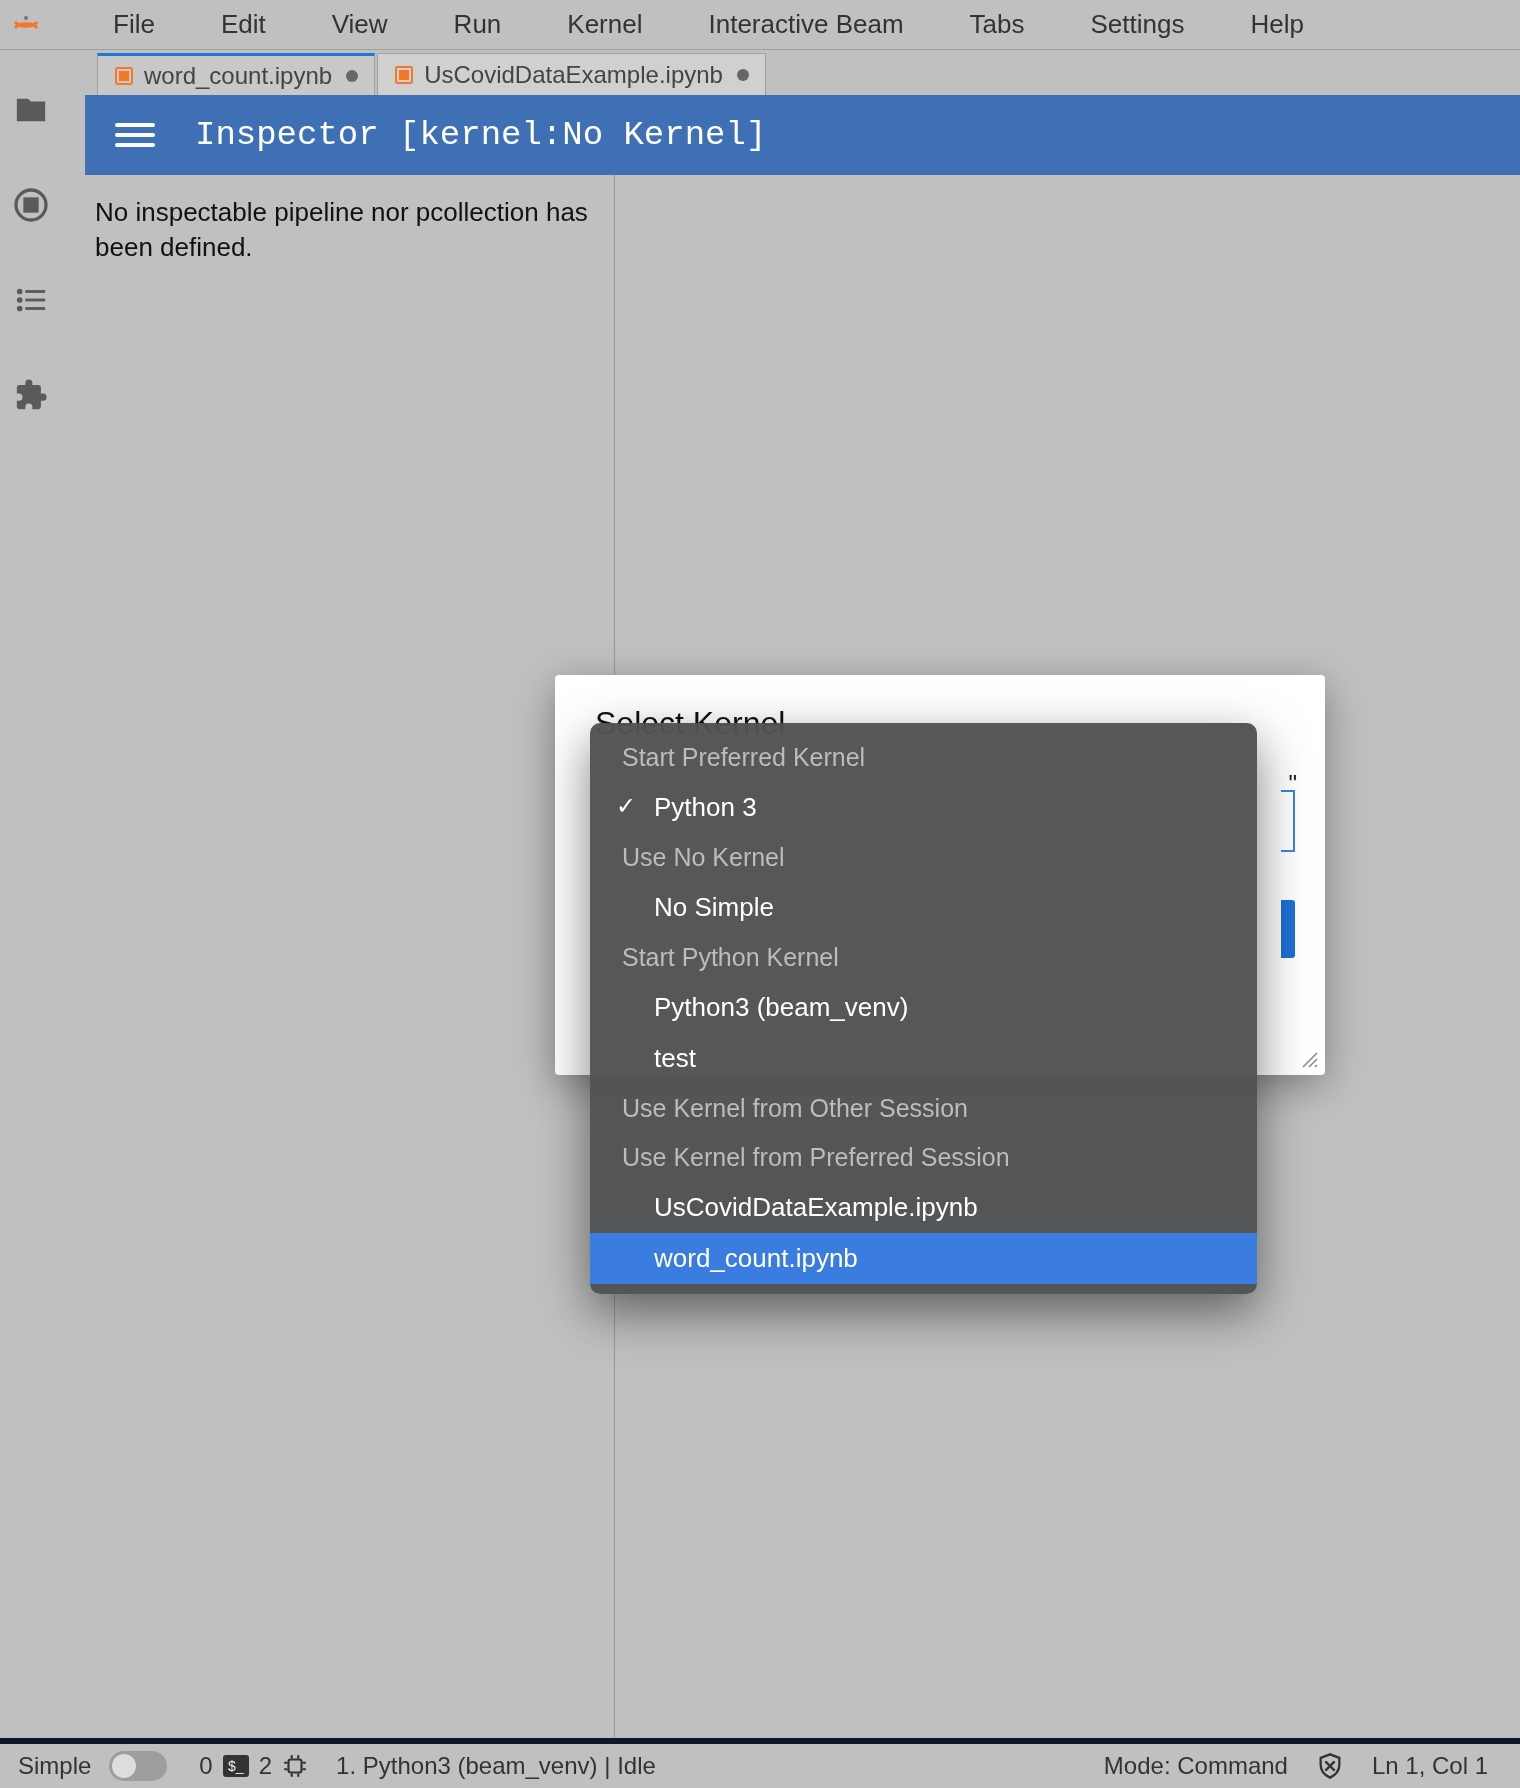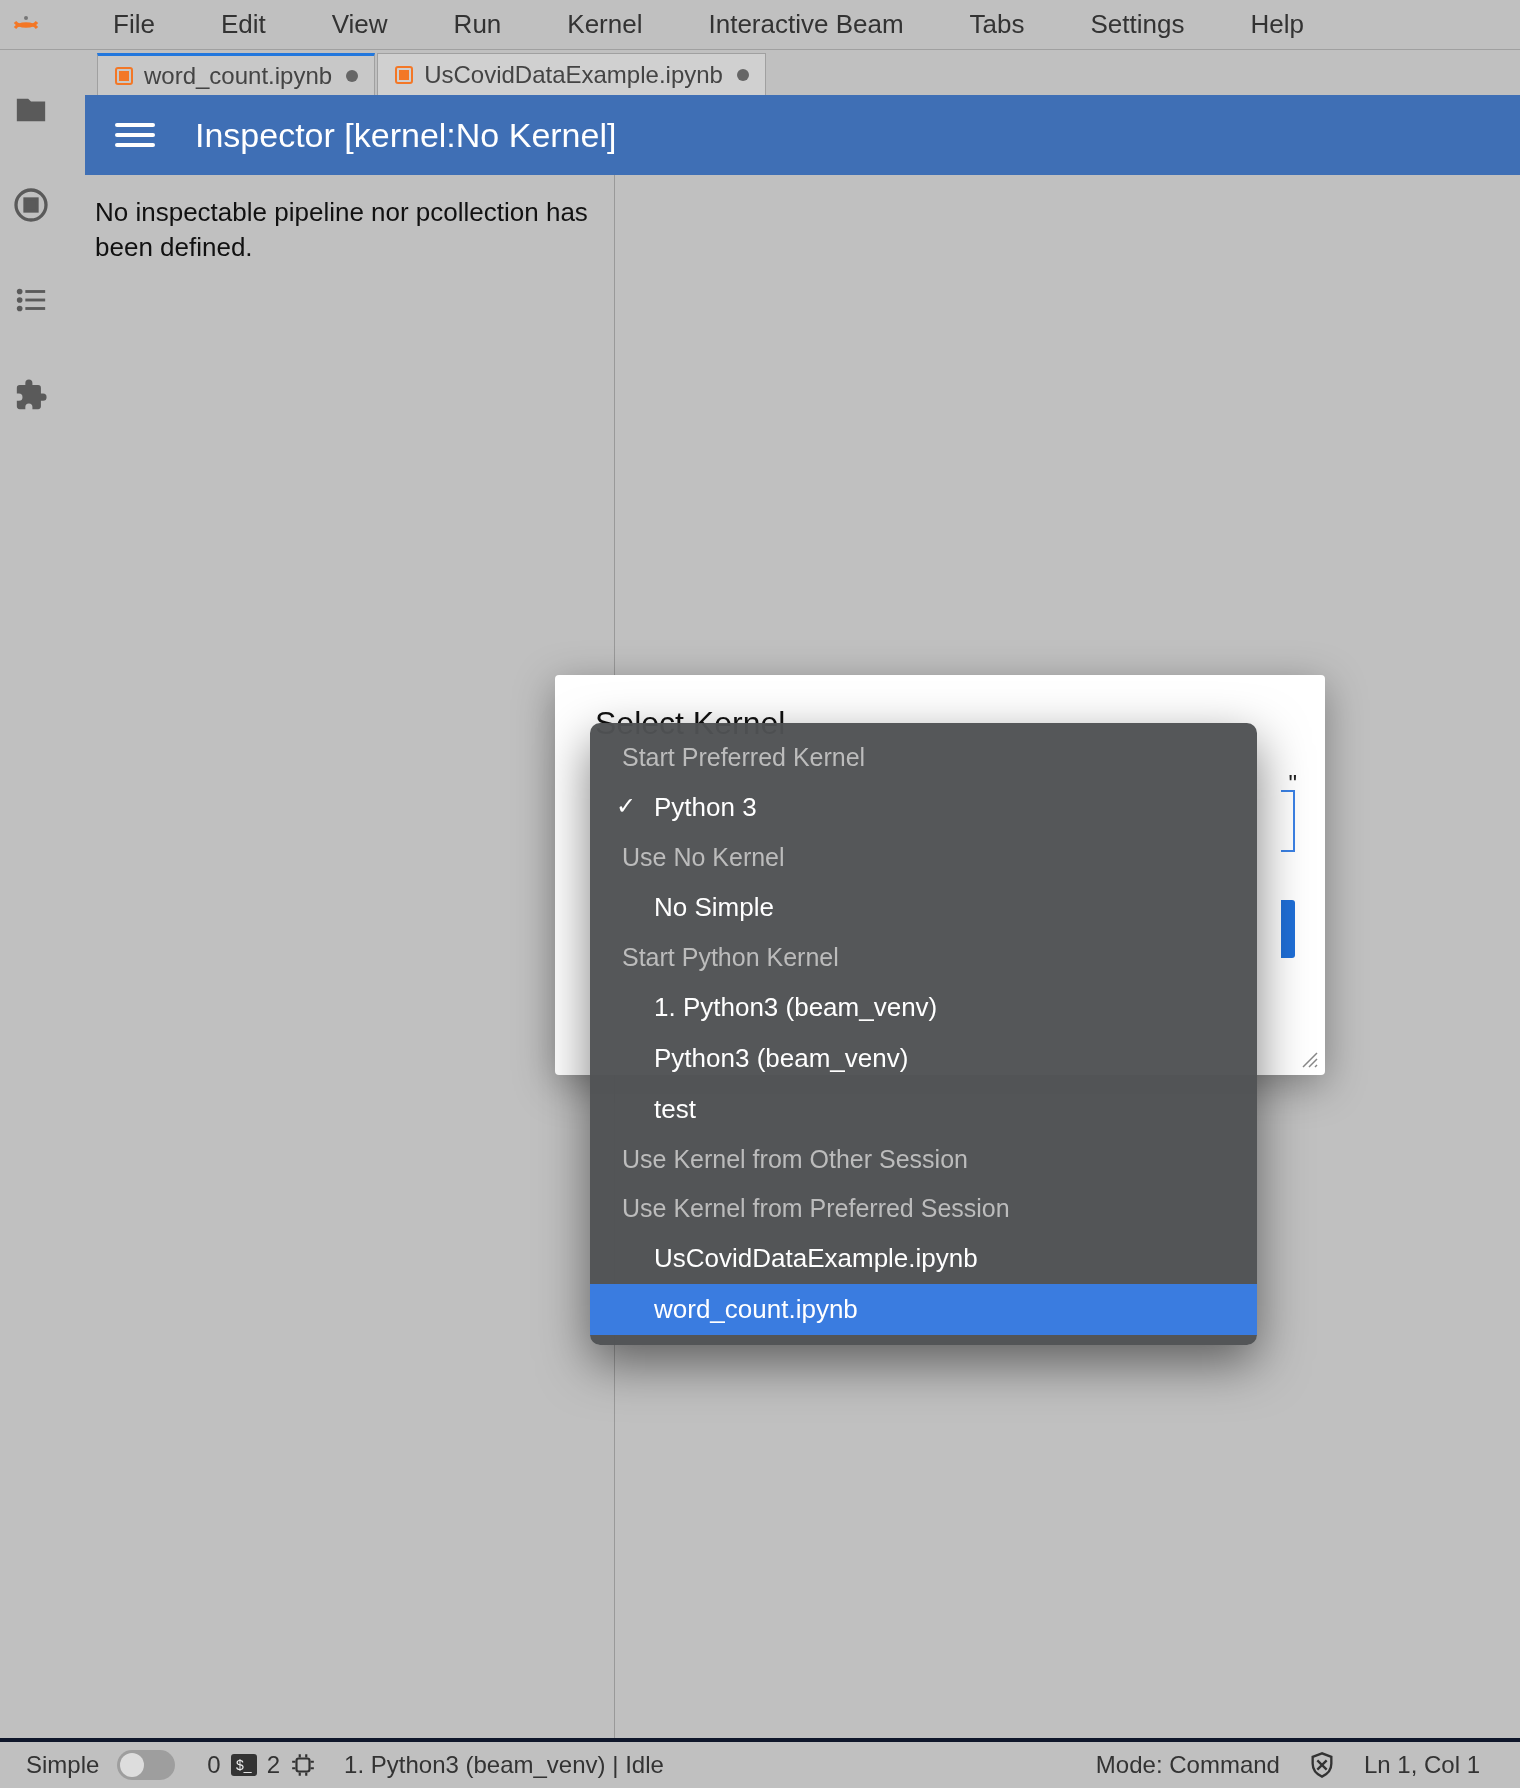--- a/index.html
+++ b/index.html
@@ -23,21 +23,21 @@
   .tab.first { border-top: 3px solid #2277dd; background:#c8c8c8; }
   .tab.active { background:#c0c0c0; }
   .tab .nb-icon { width:20px; height:20px; margin-right:10px; }
   .tab .dirty-dot { width:12px; height:12px; border-radius:50%; background:#666; margin-left:14px; }
   .tab .close-x { margin-left:10px; font-size:22px; color:#555; }
   
   
   .inspector-bar { height: 80px; background:#3f6fb5; color:#fff; display:flex; align-items:center; padding: 0 30px; }
   .hamburger { width:40px; height:40px; display:flex; flex-direction:column; justify-content:center; gap:6px; margin-right:40px; cursor:pointer; }
   .hamburger div { height:4px; background:#fff; border-radius:2px; }
-  .inspector-title { font-size: 34px; font-weight:500; }
+  .inspector-title { font-size: 34px; font-weight:500;font-family:Liberation Mono, monospace; }
   
   
   .content { flex:1; display:flex; background:#c0c0c0; position:relative; }
   .left-panel { width: 530px; border-right: 1px solid #999; padding: 20px 10px; }
   .left-panel p { font-size: 26px; color:#111; line-height:1.35; }
   .right-panel { flex:1; }
   
   
   .dialog-backdrop { position:absolute; inset:0; }
   .dialog { position:absolute; left:470px; top:500px; width:770px; background:#fff; border-radius:4px; box-shadow: 0 10px 40px rgba(0,0,0,.35); padding: 30px 0 30px 0; }
@@ -48,21 +48,21 @@
   .dialog-resize { position:absolute; right:6px; bottom:6px; color:#888; font-size:20px; transform: rotate(0deg); }
   
   
   .dropdown { position:absolute; left:505px; top:548px; width:667px; background: rgba(80,82,84,0.97); border-radius:10px; box-shadow: 0 18px 50px rgba(0,0,0,.5); padding: 10px 0; color:#fff; font-size:26px; }
   .dd-header { color:#bcbcbc; padding: 10px 32px; font-size:25px; }
   .dd-item { padding: 10px 32px 10px 64px; cursor:pointer; position:relative; color:#fff; }
   .dd-item.checked::before { content:'✓'; position:absolute; left:26px; font-size:24px; }
   .dd-item.highlight { background:#3a7ce0; }
   
   
-  .statusbar { height:50px; background:#c0c0c0; border-top:4px solid #0f172a; display:flex; align-items:center; padding:0 26px; font-size:24px; color:#333; }
+  .statusbar { height:50px; background:#c0c0c0; border-top:6px solid #0f172a; display:flex; align-items:center; padding:0 18px; font-size:24px; color:#333; }
   .statusbar .spacer { flex:1; }
   .toggle { width:58px; height:30px; background:#9e9e9e; border-radius:15px; position:relative; margin: 0 18px; }
   .toggle::after { content:''; position:absolute; left:3px; top:3px; width:24px; height:24px; background:#ddd; border-radius:50%; }
   .status-seg { margin: 0 14px; display:flex; align-items:center; gap:10px; }
   .term-icon { width:26px; height:22px; background:#333; color:#eee; font-size:14px; display:flex; align-items:center; justify-content:center; border-radius:3px; }
   svg { display:block; }
 </style>
 </head>
 <body>
 
@@ -169,21 +169,20 @@
         </div>
 
         <div class="dropdown">
           <div class="dd-header">Start Preferred Kernel</div>
           <div class="dd-item checked">Python 3</div>
 
           <div class="dd-header">Use No Kernel</div>
           <div class="dd-item">No Simple</div>
 
           <div class="dd-header">Start Python Kernel</div>
-          <div class="dd-item">1. Python3 (beam_venv)</div>
           <div class="dd-item">Python3 (beam_venv)</div>
           <div class="dd-item">test</div>
 
           <div class="dd-header">Use Kernel from Other Session</div>
 
           <div class="dd-header">Use Kernel from Preferred Session</div>
           <div class="dd-item">UsCovidDataExample.ipynb</div>
           <div class="dd-item highlight">word_count.ipynb</div>
         </div>
       </div>

